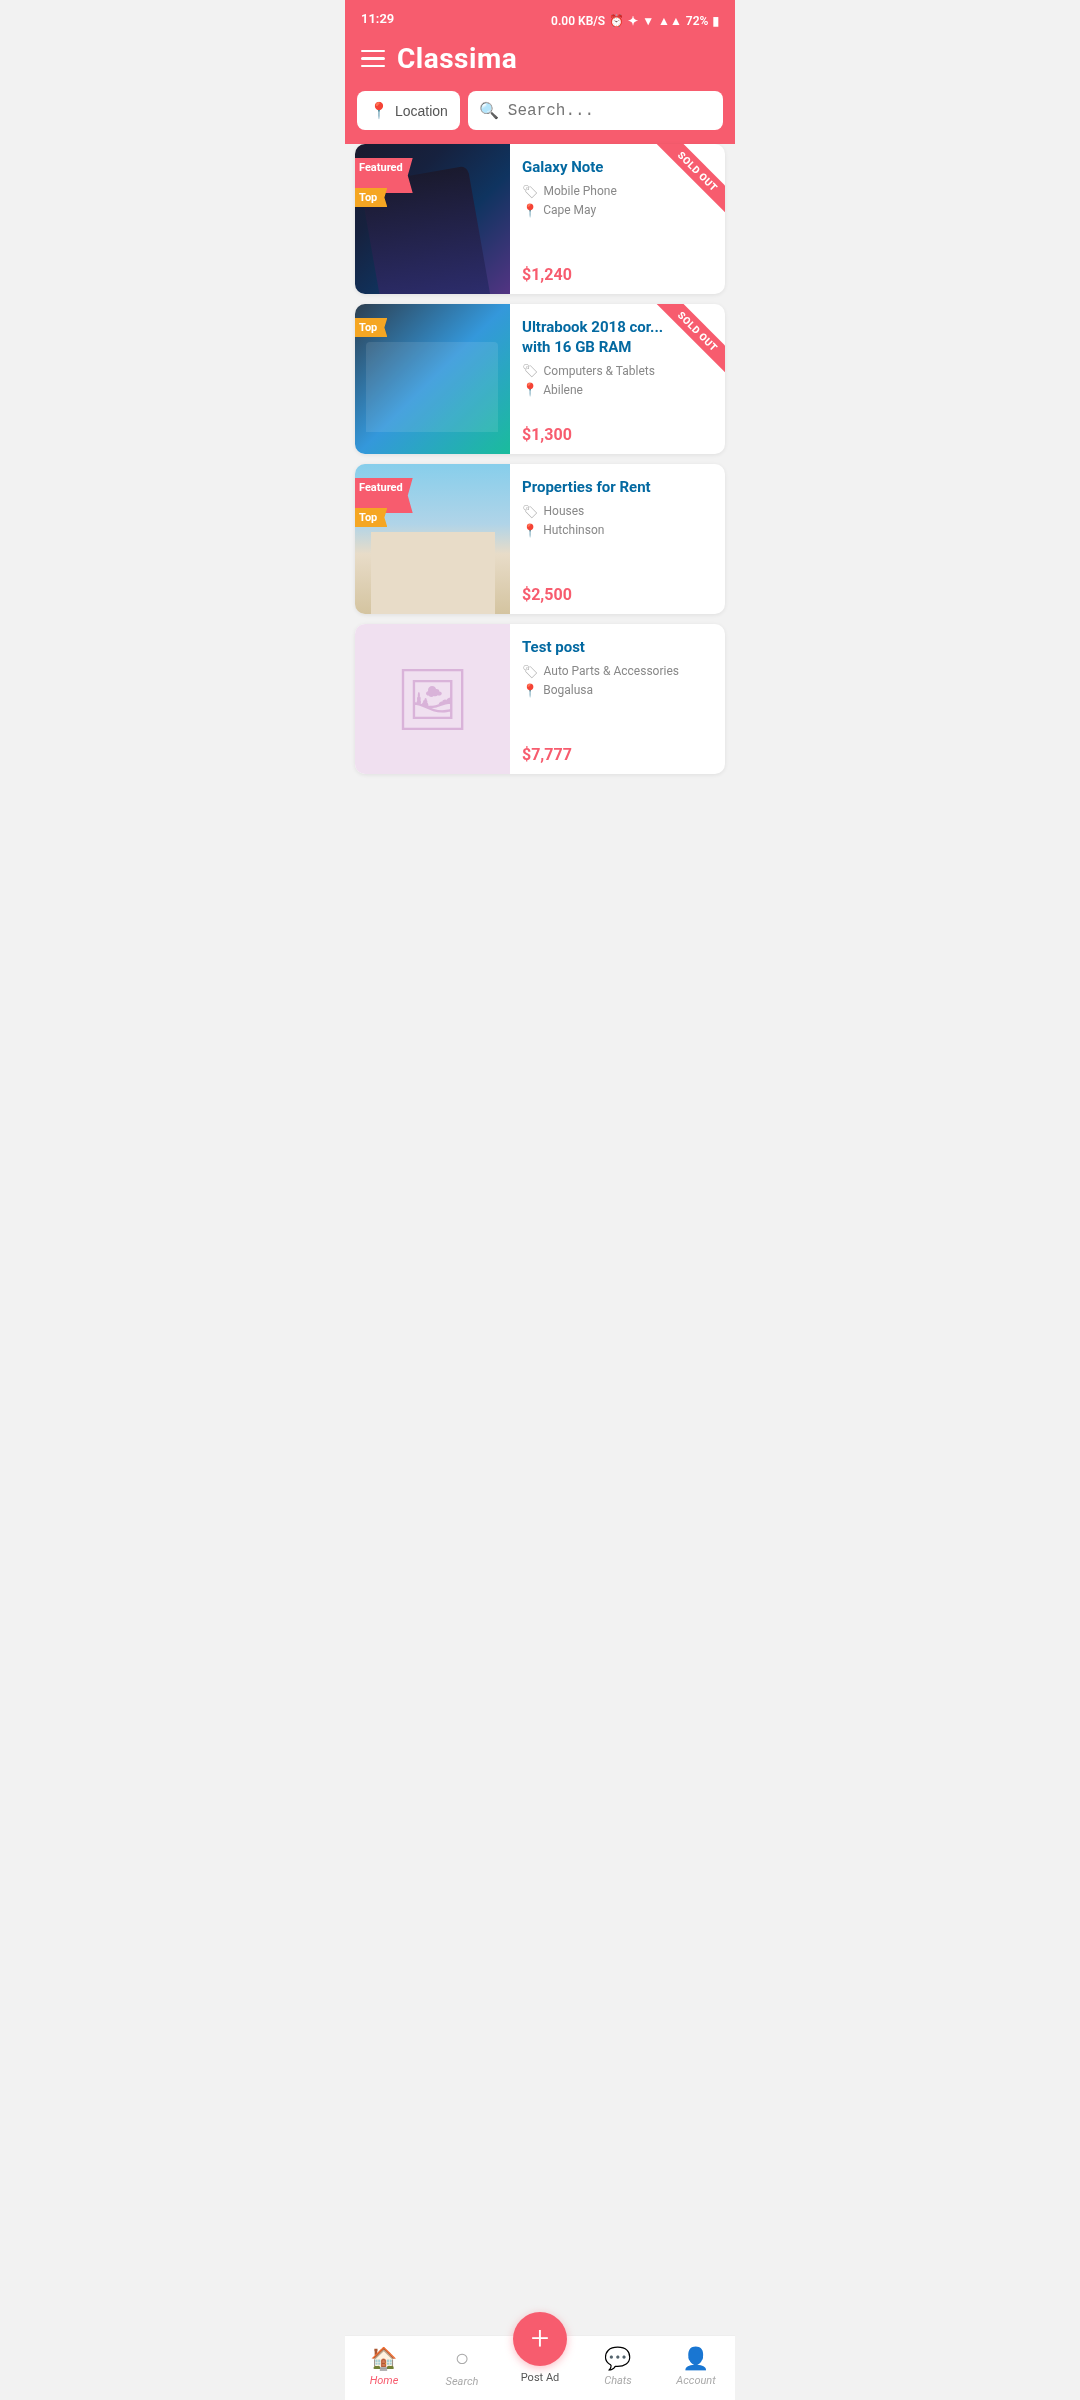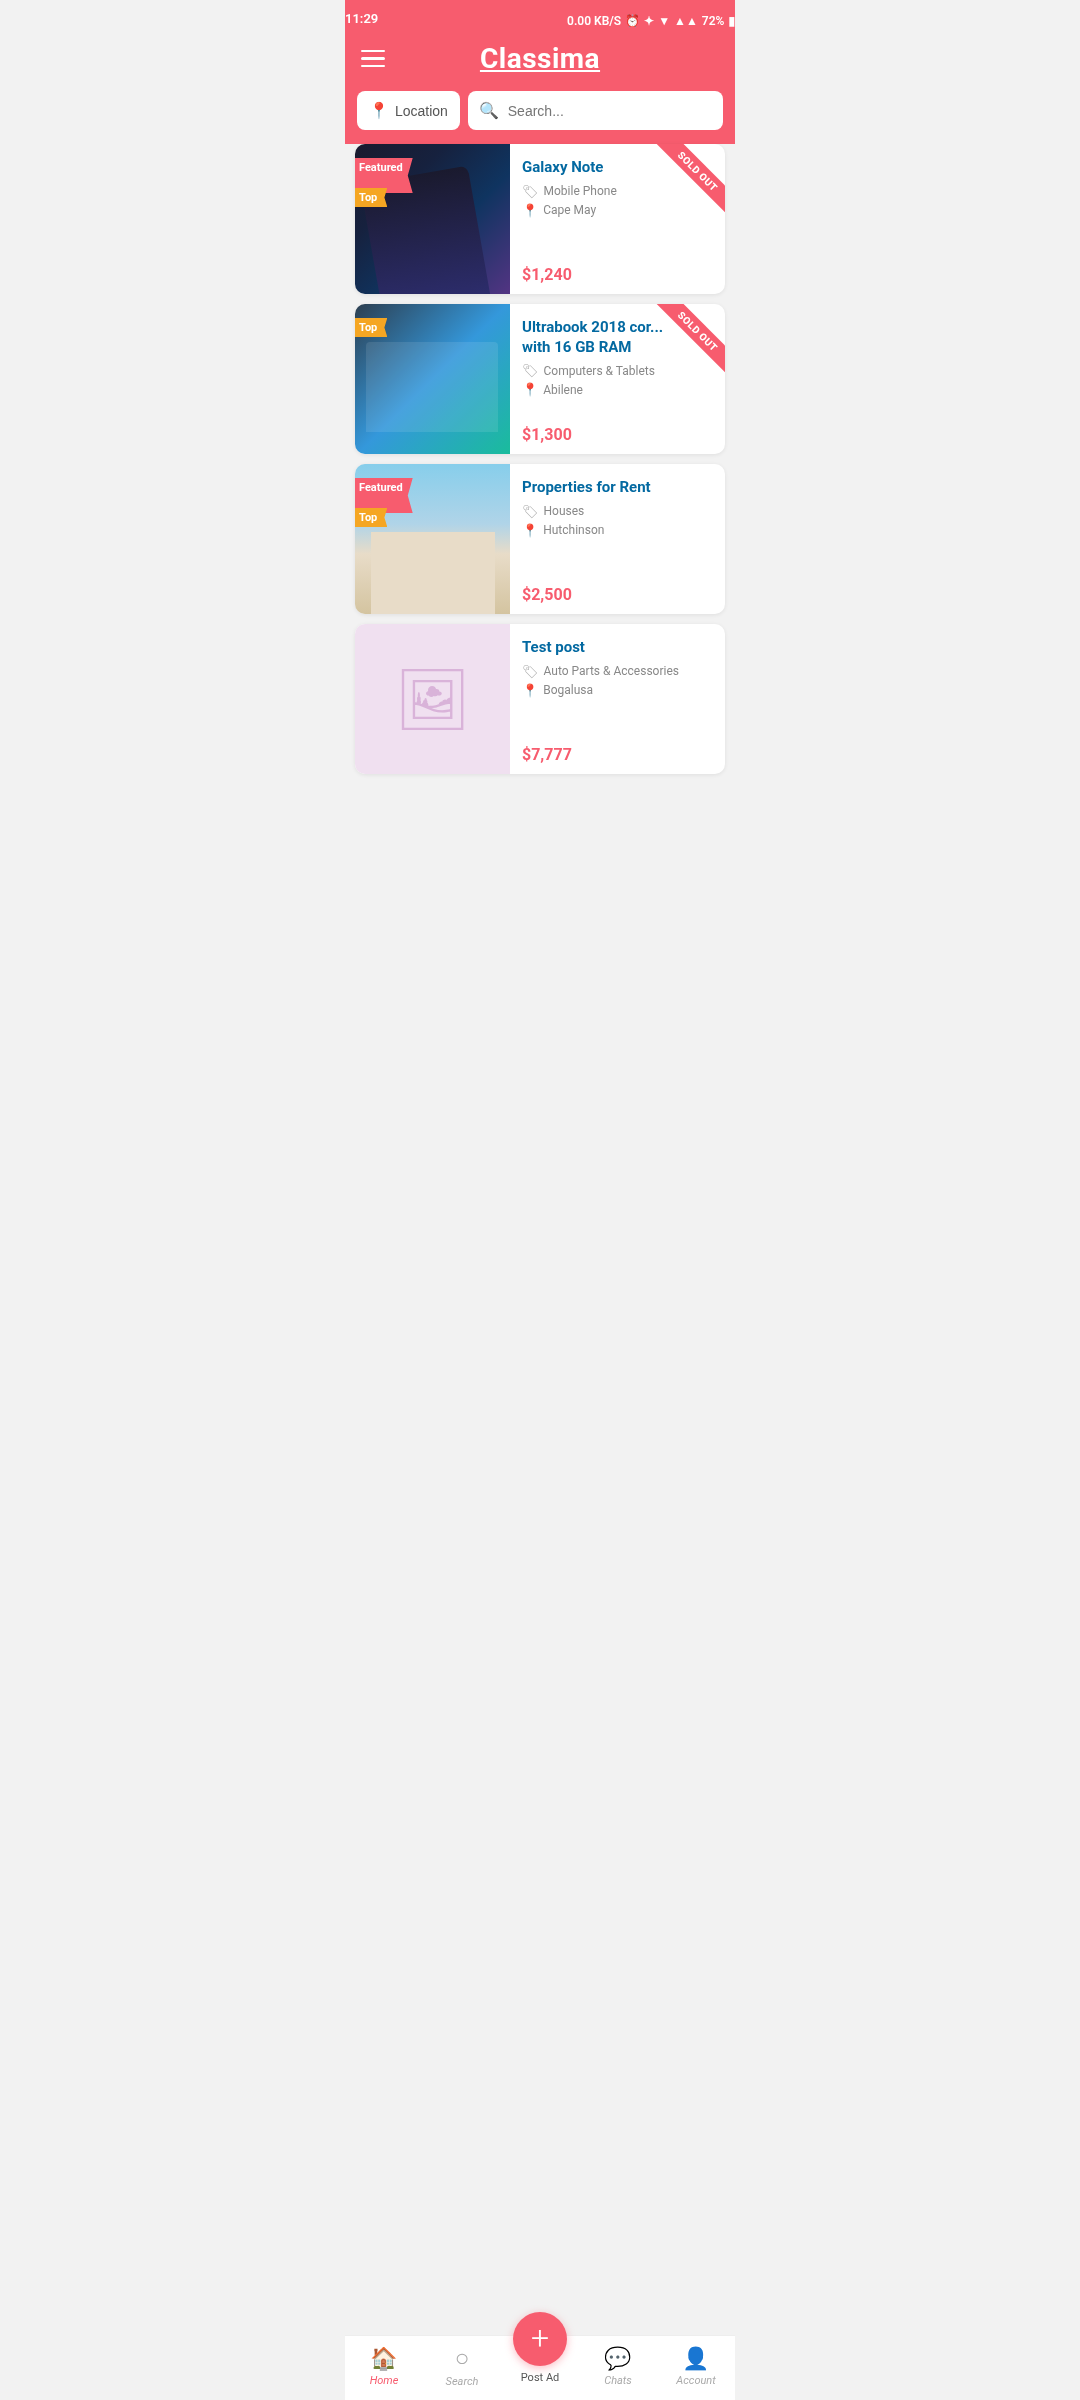--- a/index.html
+++ b/index.html
@@ -14,21 +14,21 @@
       overflow-x: hidden;
     }
 
     
     .status-bar {
       background: #f75c6e;
       color: white;
       display: flex;
       justify-content: space-between;
       align-items: center;
-      padding: 8px 0 4px;
+      padding: 8px 16px 4px;
       font-size: 13px;
       font-weight: 600;
     }
     .status-right {
       display: flex;
       align-items: center;
       gap: 4px;
       font-size: 12px;
       margin-top: 6px;
     }
@@ -49,27 +49,26 @@
     }
     .hamburger span {
       display: block;
       width: 24px;
       height: 2.5px;
       background: white;
       border-radius: 2px;
     }
     .header-title {
       flex: 1;
-      text-align: center;
+      text-align: left;
       color: white;
       font-size: 28px;
       font-weight: 700;
       letter-spacing: 0.5px;
       margin-right: 36px;
-      text-decoration: underline;
     }
 
     
     .search-row {
       background: #f75c6e;
       padding: 0 12px 14px;
       display: flex;
       gap: 8px;
     }
     .location-btn {
@@ -98,24 +97,25 @@
       padding: 10px 12px;
       gap: 8px;
     }
     .search-input-wrap .search-icon-sm {
       color: #aaa;
       font-size: 16px;
     }
     .search-input-wrap input {
       border: none;
       outline: none;
-      font-size: 14px;
+      font-size: 16px;
       color: #404040;
       background: transparent;
       width: 100%;
+      font-family: Liberation Mono, monospace;
     }
 
     
     .main-content {
       background: #f2f2f2;
       padding-bottom: 80px;
     }
 
     
     .latest-ads-header {

